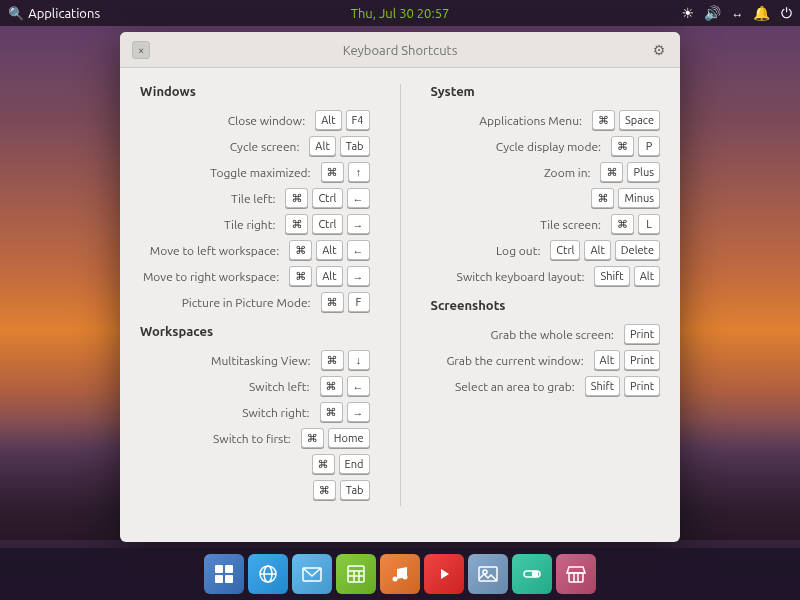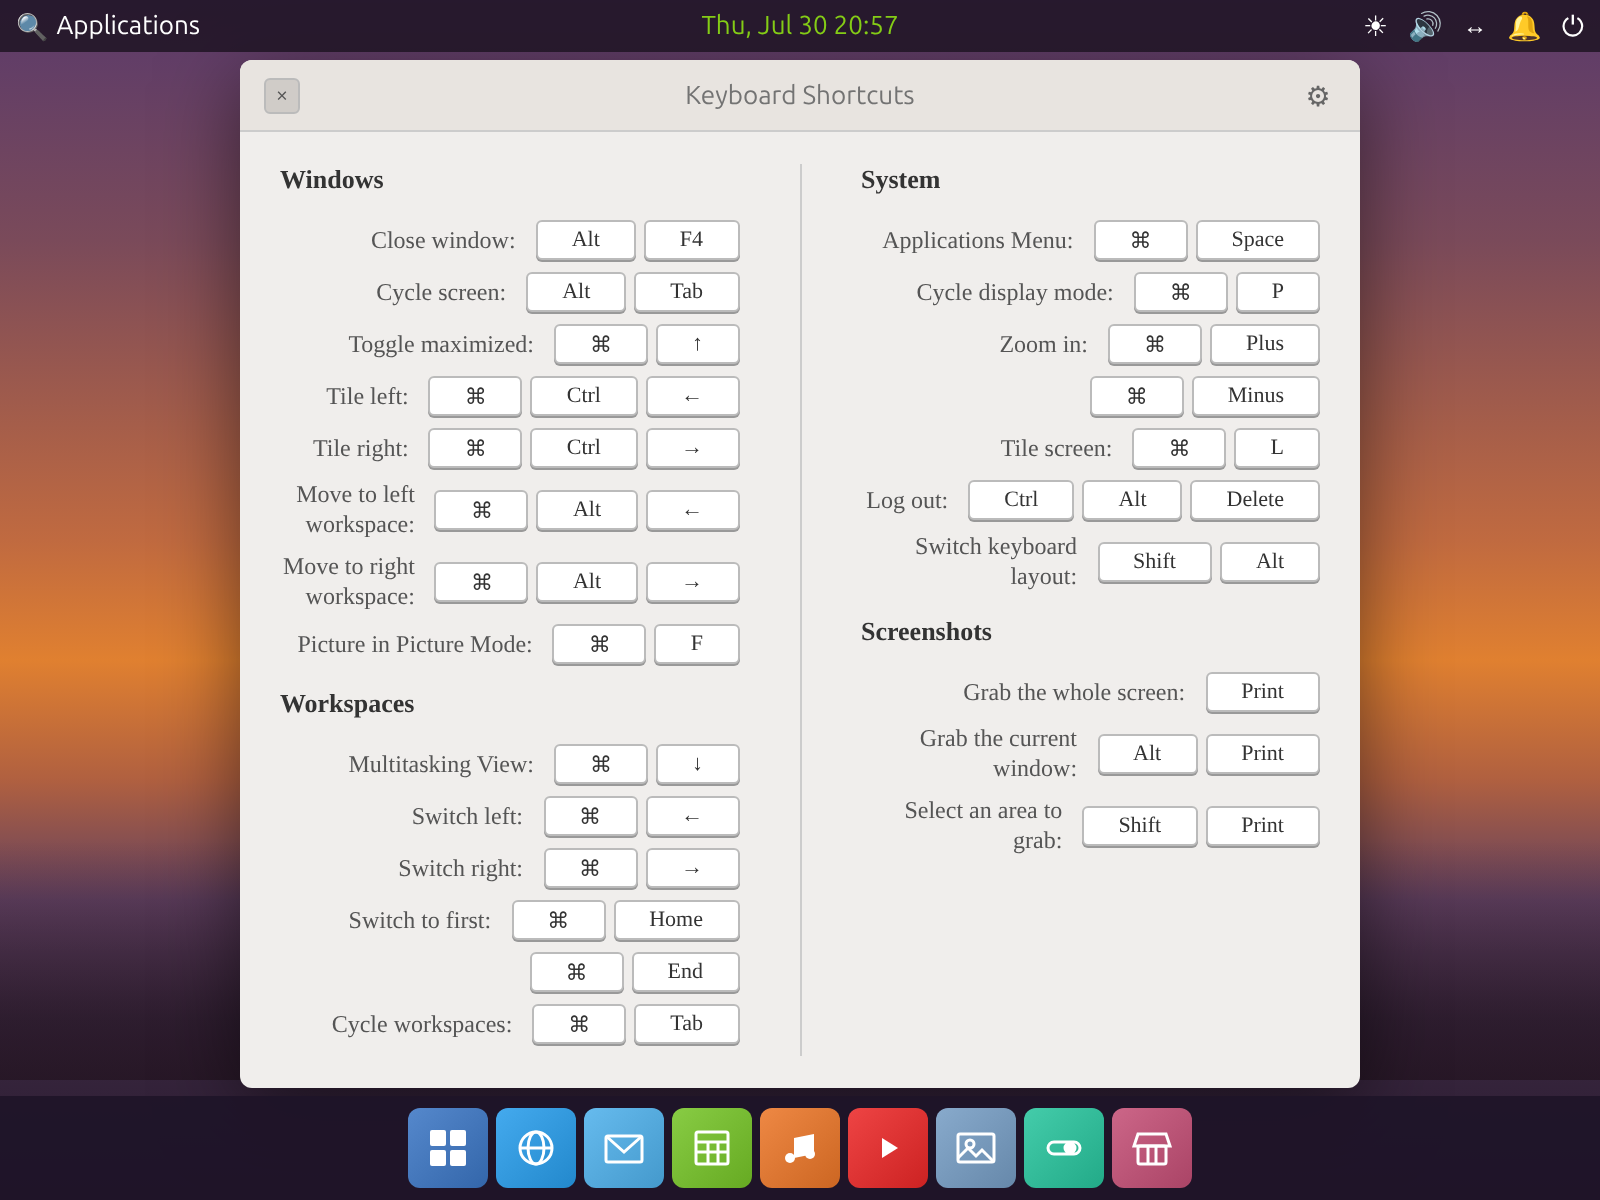--- a/index.html
+++ b/index.html
@@ -153,21 +153,20 @@
       cursor: pointer;
       display: flex;
       align-items: center;
       justify-content: center;
       font-size: 14px;
     }
     .dialog-body {
       display: flex;
       padding: 16px 20px;
       gap: 20px;
-      font-family: Liberation Serif, serif;
     }
     .col-left, .col-right {
       flex: 1;
     }
     .section-title {
       font-size: 13px;
       font-weight: bold;
       color: #333;
       margin-bottom: 12px;
     }
@@ -185,21 +184,21 @@
       flex: 1;
       margin-right: 6px;
     }
     .key {
       display: inline-flex;
       align-items: center;
       justify-content: center;
       background: white;
       border: 1px solid #bbb;
       border-radius: 3px;
-      padding: 1px 17px;
+      padding: 1px 5px;
       font-size: 11px;
       color: #333;
       min-width: 22px;
       height: 20px;
       box-shadow: 0 1px 0 #999;
     }
     .divider-h {
       width: 1px;
       background: #ccc;
       margin: 0 10px;
@@ -316,21 +315,20 @@
         <div class="shortcut-row">
           <span class="shortcut-label">Switch to first:</span>
           <span class="key">⌘</span>
           <span class="key">Home</span>
         </div>
         <div class="shortcut-row">
           <span class="key">⌘</span>
           <span class="key">End</span>
         </div>
         <div class="shortcut-row">
-          <span class="shortcut-label">Cycle workspaces:</span>
           <span class="key">⌘</span>
           <span class="key">Tab</span>
         </div>
       </div>
 
       <div class="divider-h"></div>
 
       <div class="col-right">
 
         <div class="section-title">System</div>

